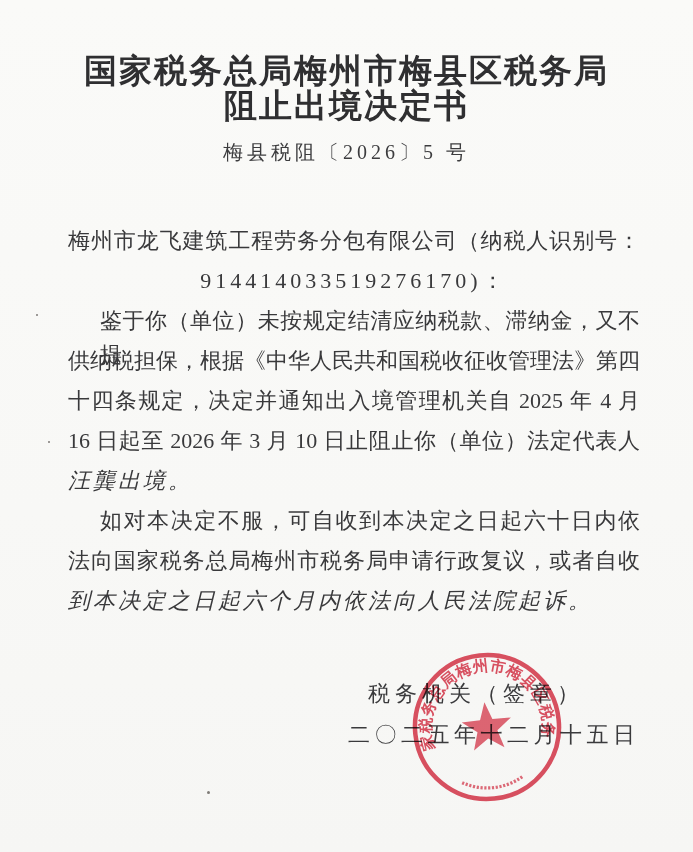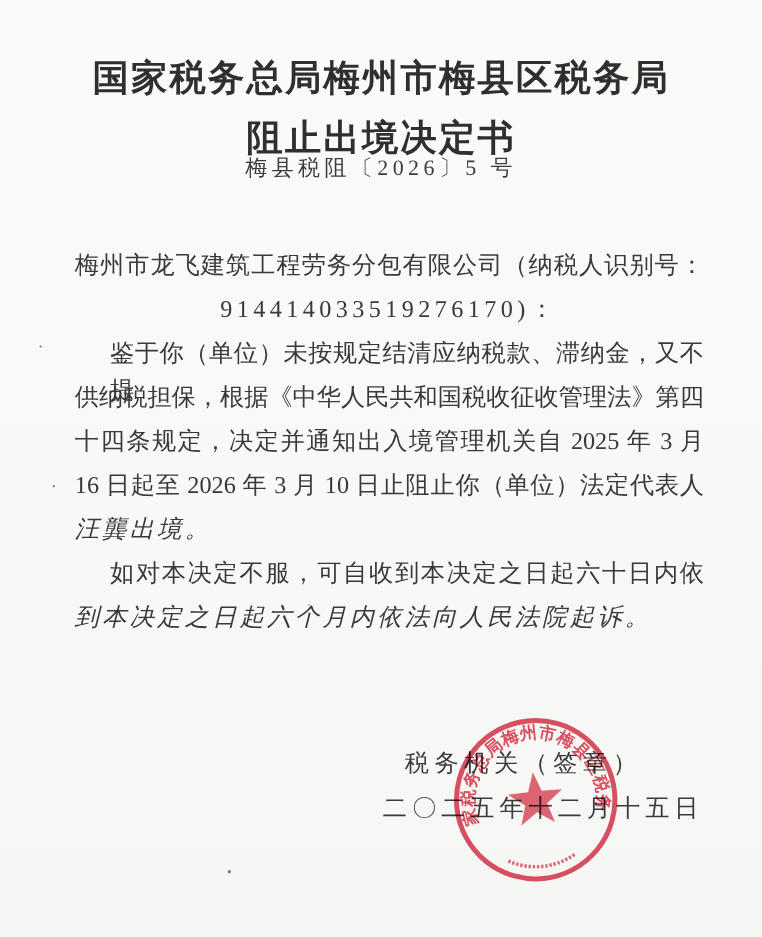--- a/index.html
+++ b/index.html
@@ -11,21 +11,21 @@
     color:#39393b;
     overflow:hidden;
   }
   .title{
     position:absolute;left:0;width:693px;
     margin:0;text-align:center;
     font-size:33px;font-weight:bold;
     letter-spacing:2px;color:#2f2f31;
   }
   .title.l1{top:49px;}
-  .title.l2{top:103px;}
+  .title.l2{top:84px;}
   .docnum{
     position:absolute;top:139px;left:0;width:693px;
     text-align:center;font-size:20px;letter-spacing:4px;color:#3c3c3e;
   }
   .body-block{
     position:absolute;left:68px;top:224px;width:572px;
   }
   .line{
     height:40px;line-height:34px;
     font-size:22px;
@@ -77,24 +77,25 @@
   <h1 class="title l1">国家税务总局梅州市梅县区税务局</h1>
   <h1 class="title l2">阻止出境决定书</h1>
 
   <div class="docnum">梅县税阻〔2026〕5 号</div>
 
   <div class="body-block">
     <div class="line j">梅州市龙飞建筑工程劳务分包有限公司（纳税人识别号：</div>
     <div class="line num">914414033519276170)：</div>
     <div class="line j ind">鉴于你（单位）未按规定结清应纳税款、滞纳金，又不提</div>
     <div class="line j">供纳税担保，根据《中华人民共和国税收征收管理法》第四</div>
-    <div class="line j">十四条规定，决定并通知出入境管理机关自 2025 年 3 月</div>
+    <div class="line j">十四条规定，决定并通知出入境管理机关自 2025 年 4 月</div>
     <div class="line j">16 日起至 2026 年 3 月 10 日止阻止你（单位）法定代表人</div>
     <div class="line sp">汪龔出境。</div>
     <div class="line j ind">如对本决定不服，可自收到本决定之日起六十日内依</div>
+    <div class="line j">法向国家税务总局梅州市税务局申请行政复议，或者自收</div>
     <div class="line sp">到本决定之日起六个月内依法向人民法院起诉。</div>
   </div>
 
   <div class="sign-label">税务机关（签章）</div>
   <div class="sign-date">二〇二五年十二月十五日</div>
 
   <svg class="seal" viewBox="0 0 160 160">
     <circle cx="80" cy="80" r="72" fill="none" stroke="#dc4356" stroke-width="4.5"></circle>
     <path d="M80,55 L86.2,72.5 L104.7,73 L90,84.2 L95.3,102 L80,91.5 L64.7,102 L70,84.2 L55.3,73 L73.8,72.5 Z" fill="#dc4356" opacity="0.88"></path>
     <path id="sealTextArc" d="M29.2,103.7 A56,56 0 1 1 130.8,103.7" fill="none"></path>

